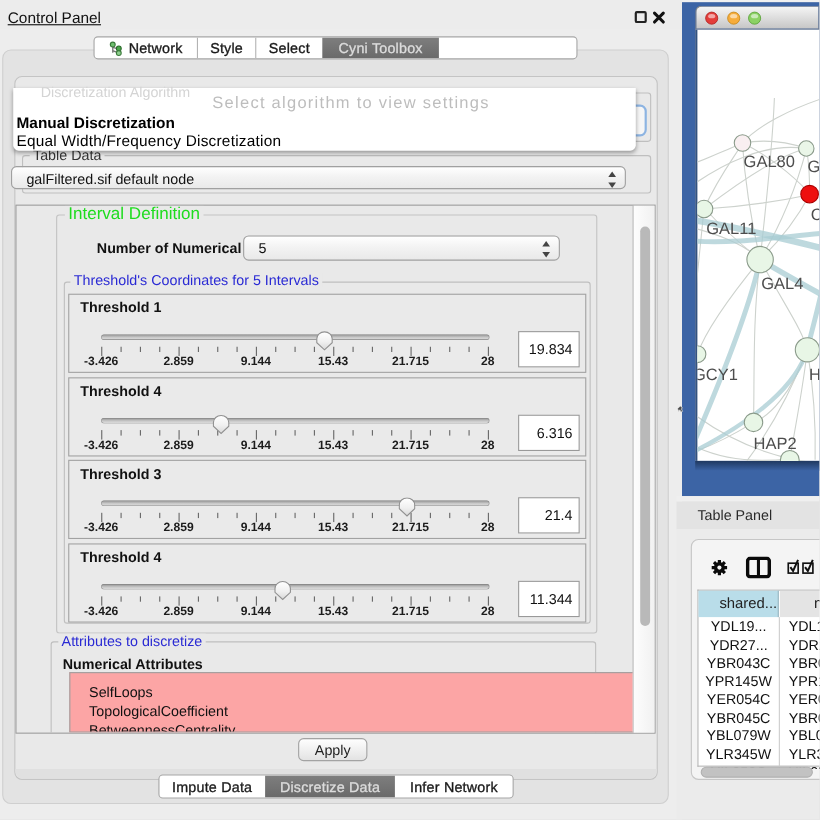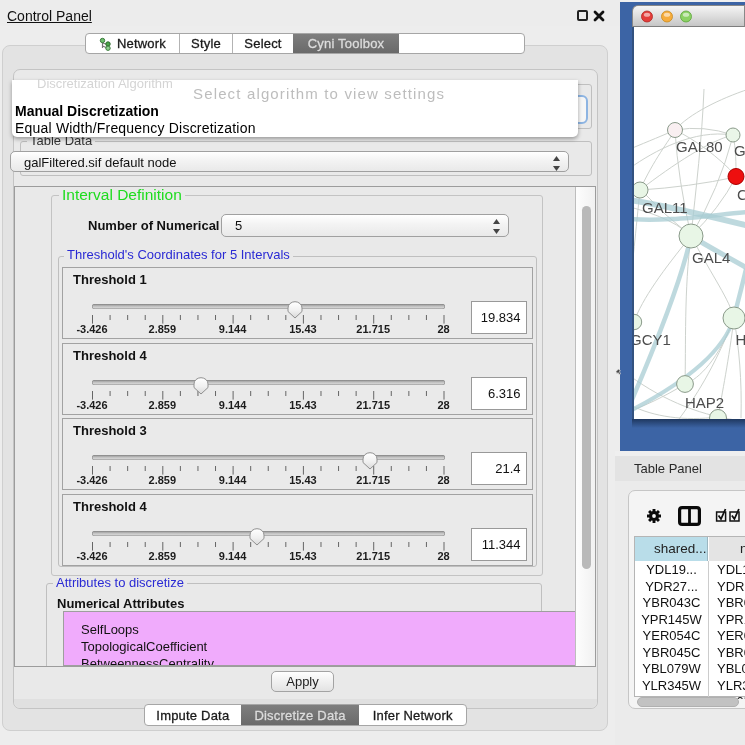--- a/index.html
+++ b/index.html
@@ -263,21 +263,21 @@
           </linearGradient>
         </defs>
     <path d="M 1 7 A 7 6.3 0 0 1 15 7 L 15 10.5 L 8 17 L 1 10.5 Z" fill="url(#g3065)" stroke="#909090"></path>
   </svg>
   <div class="vbox">11.344</div>
 </div>
 
 <div class="gbox" style="left:31px;top:396px;width:496px;height:120px;"></div>
 <div class="glab" style="left:38px;top:389px;color:#2a2ad4;">Attributes to discretize</div>
 <div class="abs" style="left:42px;top:409px;font-size:13px;font-weight:bold;color:#111;">Numerical Attributes</div>
-<div class="abs" style="left:48px;top:424px;width:534px;height:55px;background:#f0abfc;border:1px solid #9e9e9e;overflow:hidden;">
+<div class="abs" style="left:48px;top:424px;width:534px;height:55px;background:#fca5a5;border:1px solid #9e9e9e;overflow:hidden;">
   <div style="position:absolute;left:17px;top:9px;font-size:13px;color:#111;line-height:17px;">SelfLoops<br>TopologicalCoefficient<br>BetweennessCentrality</div>
   <div style="position:absolute;right:3px;top:8px;width:9px;height:60px;background:#bcbcbc;border-radius:4.5px;"></div>
 </div>
 
 </div>
 
 <div class="abs" style="left:271px;top:671px;width:63px;height:21px;background:linear-gradient(#fefefe,#e3e3e3);border:1px solid #a3a3a3;border-radius:5px;text-align:center;font-size:13px;color:#222;line-height:19px;">Apply</div>
 
 <div class="seg" style="left:144px;top:704px;width:323px;height:22px;">
   <div class="it" style="width:96px;">Impute Data</div>

